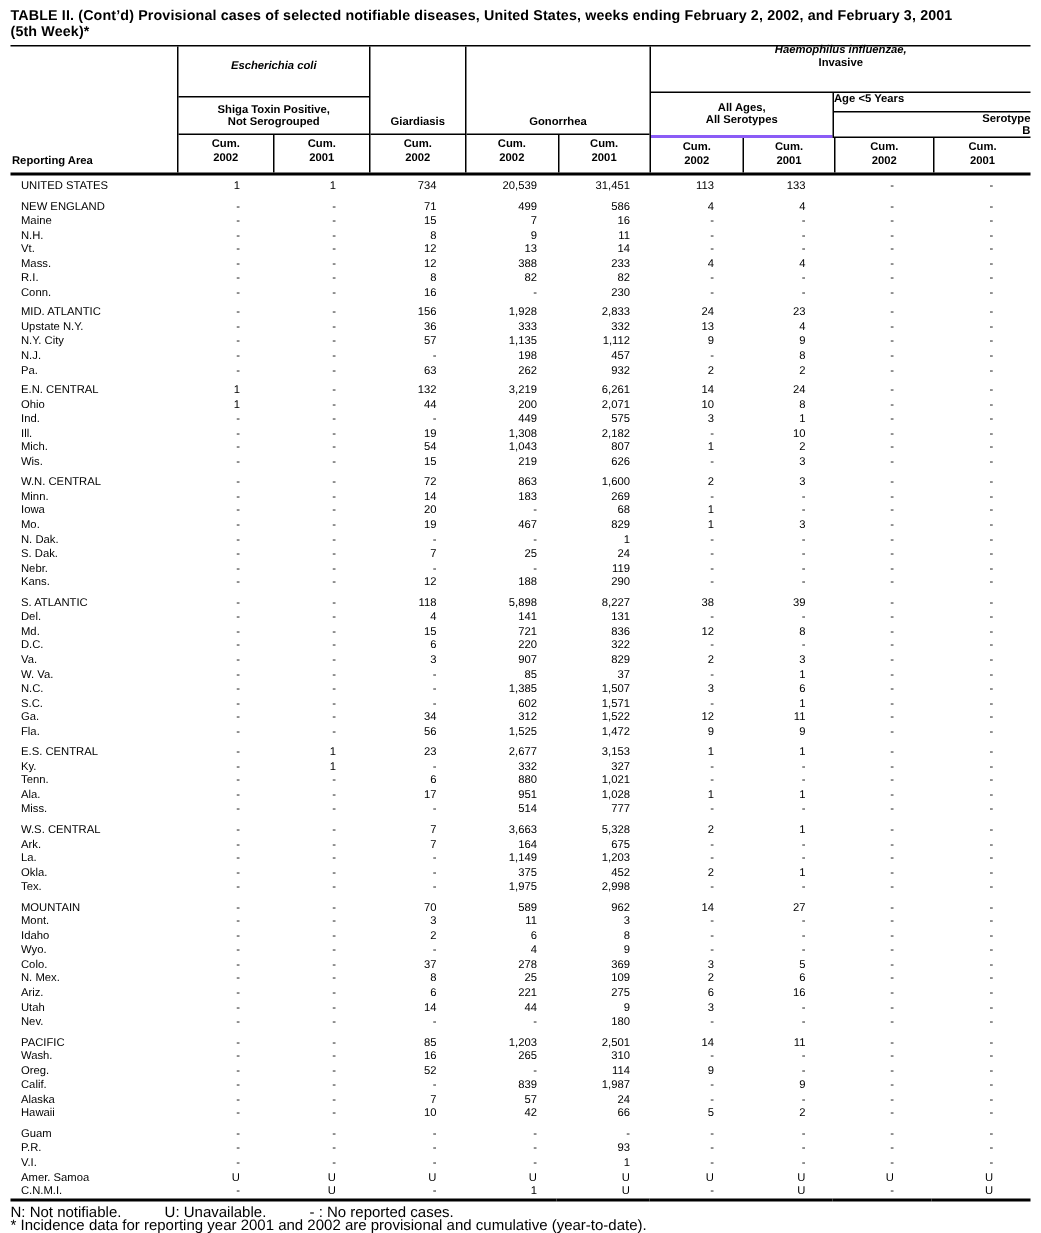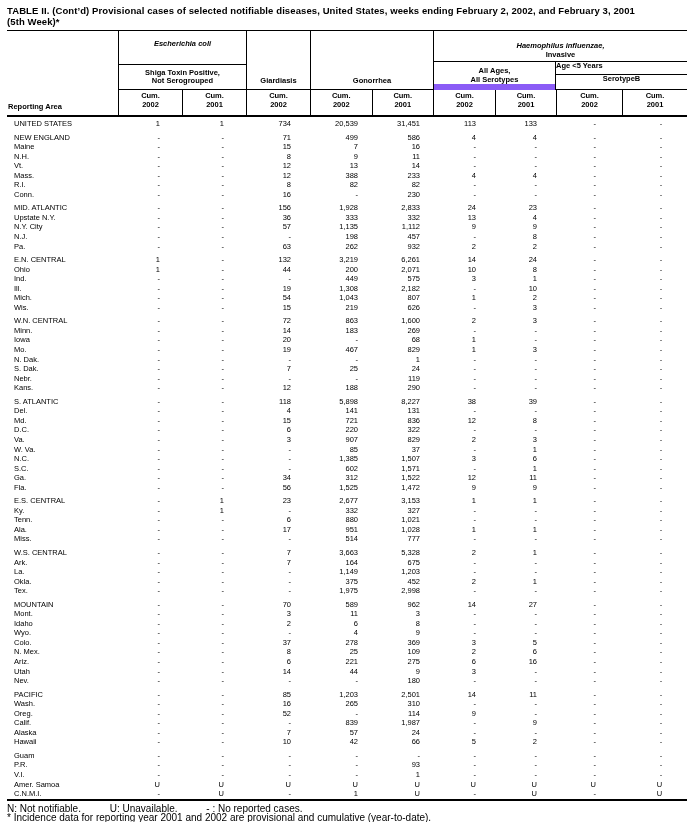--- a/index.html
+++ b/index.html
@@ -18,26 +18,26 @@
   .grp-gon   { width:123px; }
   .grp-haem  { width:254px; }
   .ital { font-style:italic; }
   .ec-title { flex:1; display:flex; align-items:flex-end; justify-content:center; border-bottom:1px solid #000; padding-bottom:16px; }
   .ec-sub   { height:25px; border-bottom:1px solid #000; text-align:center; display:flex; align-items:center; justify-content:center; }
   .lbl-bottom { height:13px; border-bottom:1px solid #000; text-align:center; }
   .grow { flex:1; }
   .cumrow { height:25px; display:flex; }
   .cumcell { flex:1; text-align:center; padding-top:2px; }
   .cumcell + .cumcell { border-left:1px solid #000; }
-  .hm-title { height:31px; border-bottom:1px solid #000; text-align:center; display:flex; flex-direction:column; justify-content:flex-end; padding-bottom:2px; }
+  .hm-title { height:31px; border-bottom:1px solid #000; text-align:center; display:flex; flex-direction:column; justify-content:flex-end; padding-bottom:15px; }
   .hm-mid { flex:1; display:flex; }
-  .hm-left { width:121px; border-bottom:6px solid #8b5cf6; display:flex; align-items:flex-end; justify-content:center; text-align:center; }
+  .hm-left { width:121px; border-bottom:2px solid #8b5cf6; display:flex; align-items:center; justify-content:center; text-align:center; }
   .hm-right { flex:1; border-left:1px solid #000; display:flex; flex-direction:column; }
   .age5 { height:13px; border-bottom:1px solid #000; text-align:left; }
-  .sero { flex:1; border-bottom:1px solid #000; text-align:right; display:flex; flex-direction:row; justify-content:center; line-height:8px; }
+  .sero { flex:1; border-bottom:1px solid #000; text-align:right; display:flex; flex-direction:column; justify-content:center; line-height:8px; }
   .hm-cum { height:25px; display:flex; }
   .hm-cum .c1 { width:61px; } .hm-cum .c2 { width:61px; border-left:1px solid #000; }
   .hm-cum .c3 { width:66px; border-left:1px solid #000; } .hm-cum .c4 { flex:1; border-left:1px solid #000; }
   .hm-cum div { text-align:center; padding-top:2px; }
 
   
   table.data { border-collapse:collapse; table-layout:fixed; width:680px; font-size:7.5px; border-bottom:2px solid #000; }
   table.data td { padding:0; line-height:9.55px; height:9.55px; white-space:nowrap; overflow:hidden; text-align:right; }
   table.data td:nth-child(1)  { text-align:left; padding-left:7px; }
   table.data td:nth-child(2)  { padding-right:22px; }

